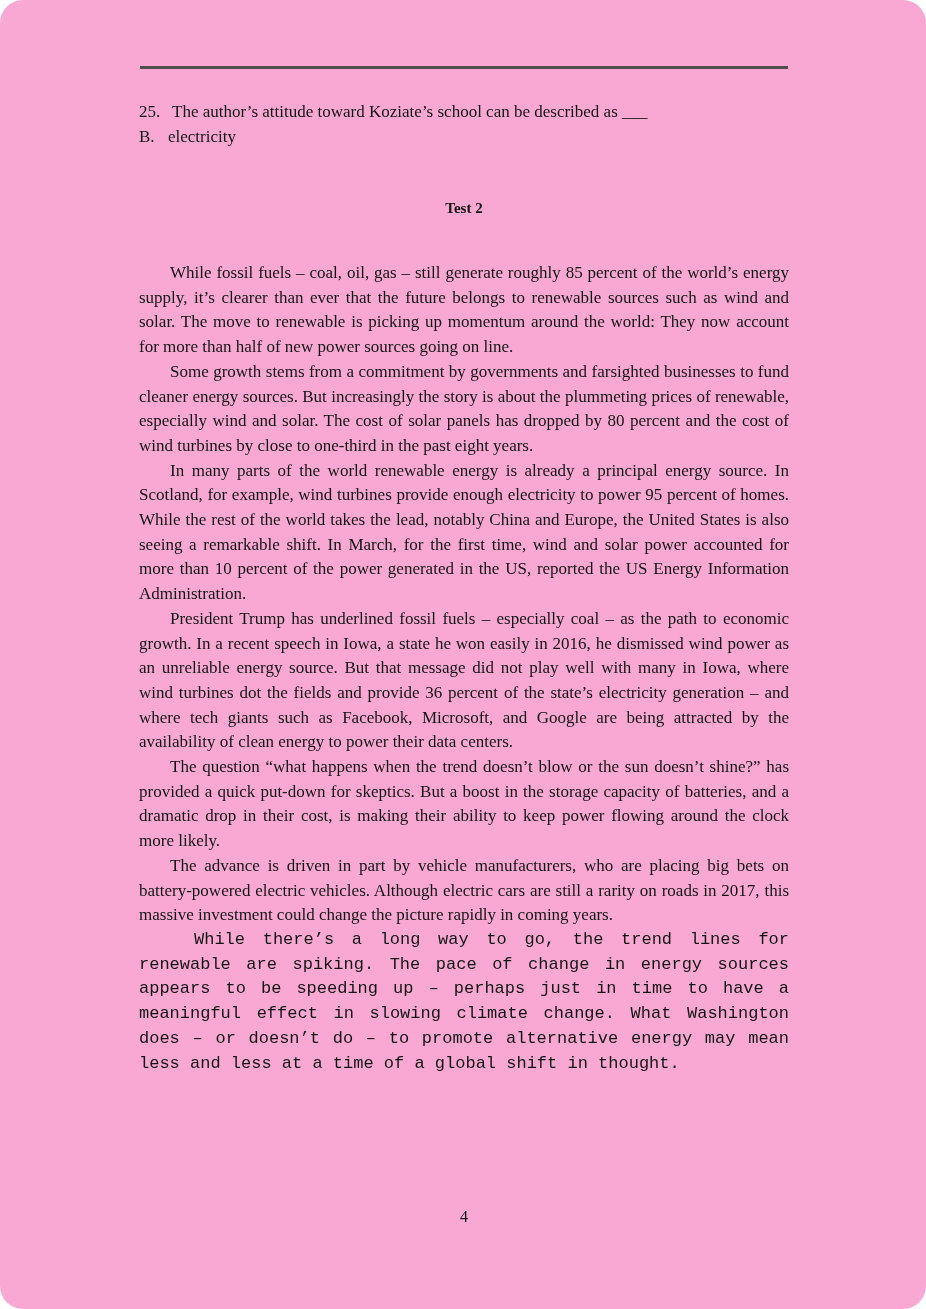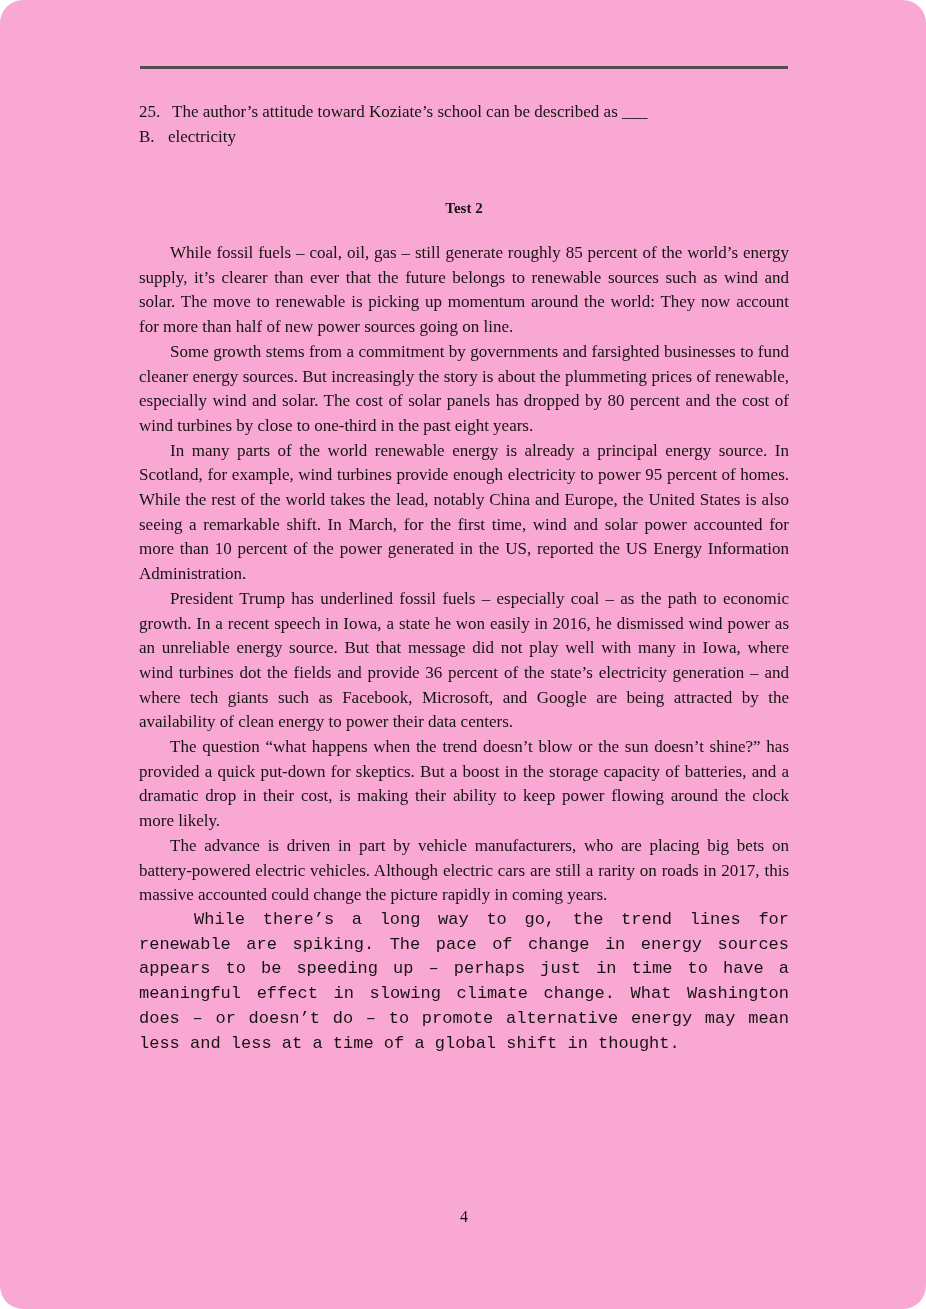--- a/index.html
+++ b/index.html
@@ -56,21 +56,21 @@
     font-weight: bold;
   }
   .section-title {
     margin-top: 47px;
     text-align: center;
     font-weight: bold;
     font-size: 15px;
     line-height: 25px;
   }
   .passage {
-    margin-top: 20px;
+    margin-top: 40px;
   }
   .passage p {
     margin: 0;
     text-align: justify;
     line-height: 24.7px;
     text-indent: 31px;
   }
   .passage p.deep-indent {
     text-indent: 55px;
     font-family: Liberation Mono, monospace;
@@ -101,21 +101,21 @@
     </div>
 
     <div class="section-title">Test 2</div>
 
     <div class="passage">
       <p>While fossil fuels – coal, oil, gas – still generate roughly 85 percent of the world’s energy supply, it’s clearer than ever that the future belongs to renewable sources such as wind and solar. The move to renewable is picking up momentum around the world: They now account for more than half of new power sources going on line.</p>
       <p>Some growth stems from a commitment by governments and farsighted businesses to fund cleaner energy sources. But increasingly the story is about the plummeting prices of renewable, especially wind and solar. The cost of solar panels has dropped by 80 percent and the cost of wind turbines by close to one-third in the past eight years.</p>
       <p>In many parts of the world renewable energy is already a principal energy source. In Scotland, for example, wind turbines provide enough electricity to power 95 percent of homes. While the rest of the world takes the lead, notably China and Europe, the United States is also seeing a remarkable shift. In March, for the first time, wind and solar power accounted for more than 10 percent of the power generated in the US, reported the US Energy Information Administration.</p>
       <p>President Trump has underlined fossil fuels – especially coal – as the path to economic growth. In a recent speech in Iowa, a state he won easily in 2016, he dismissed wind power as an unreliable energy source. But that message did not play well with many in Iowa, where wind turbines dot the fields and provide 36 percent of the state’s electricity generation – and where tech giants such as Facebook, Microsoft, and Google are being attracted by the availability of clean energy to power their data centers.</p>
       <p>The question “what happens when the trend doesn’t blow or the sun doesn’t shine?” has provided a quick put-down for skeptics. But a boost in the storage capacity of batteries, and a dramatic drop in their cost, is making their ability to keep power flowing around the clock more likely.</p>
-      <p>The advance is driven in part by vehicle manufacturers, who are placing big bets on battery-powered electric vehicles. Although electric cars are still a rarity on roads in 2017, this massive accounted could change the picture rapidly in coming years.</p>
+      <p>The advance is driven in part by vehicle manufacturers, who are placing big bets on battery-powered electric vehicles. Although electric cars are still a rarity on roads in 2017, this massive investment could change the picture rapidly in coming years.</p>
       <p class="deep-indent">While there’s a long way to go, the trend lines for renewable are spiking. The pace of change in energy sources appears to be speeding up – perhaps just in time to have a meaningful effect in slowing climate change. What Washington does – or doesn’t do – to promote alternative energy may mean less and less at a time of a global shift in thought.</p>
     </div>
 
   </div>
 
   <div class="page-number">4</div>
 
 </div>
 
 </body></html>

